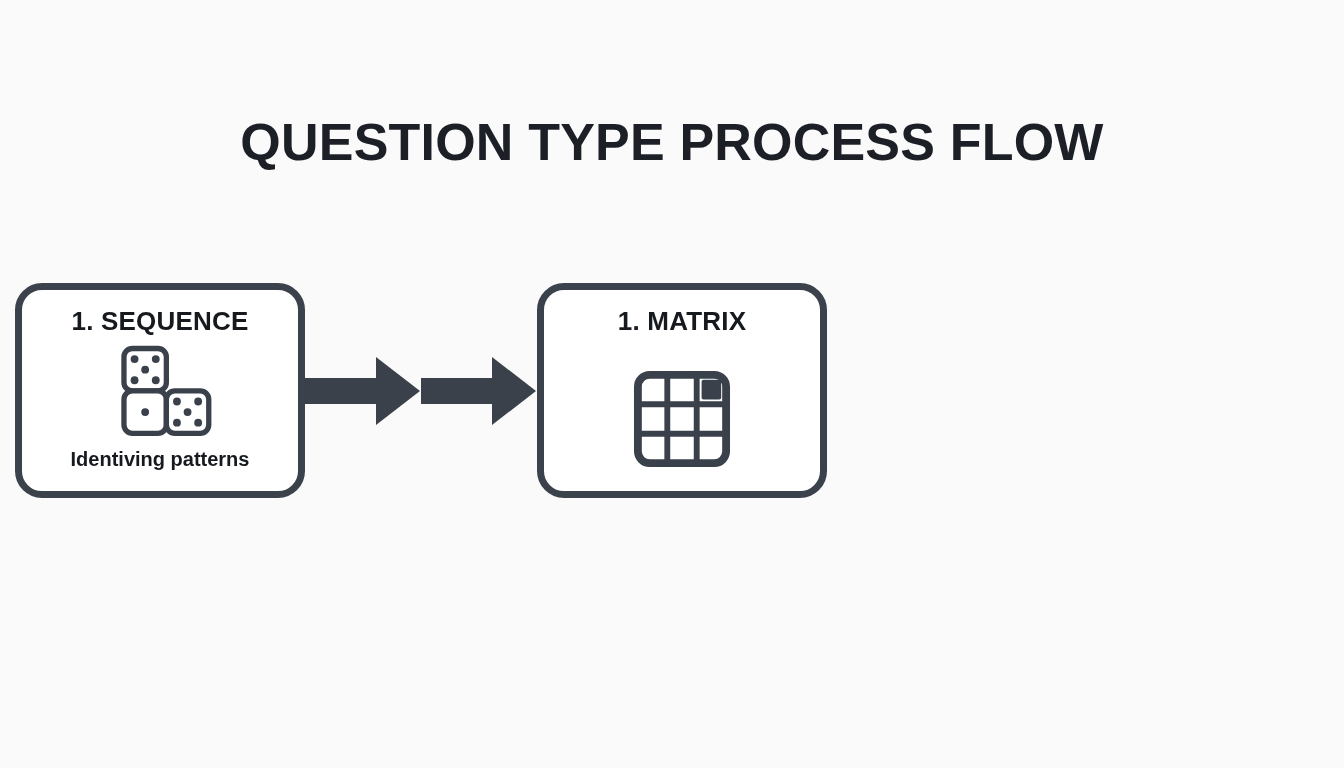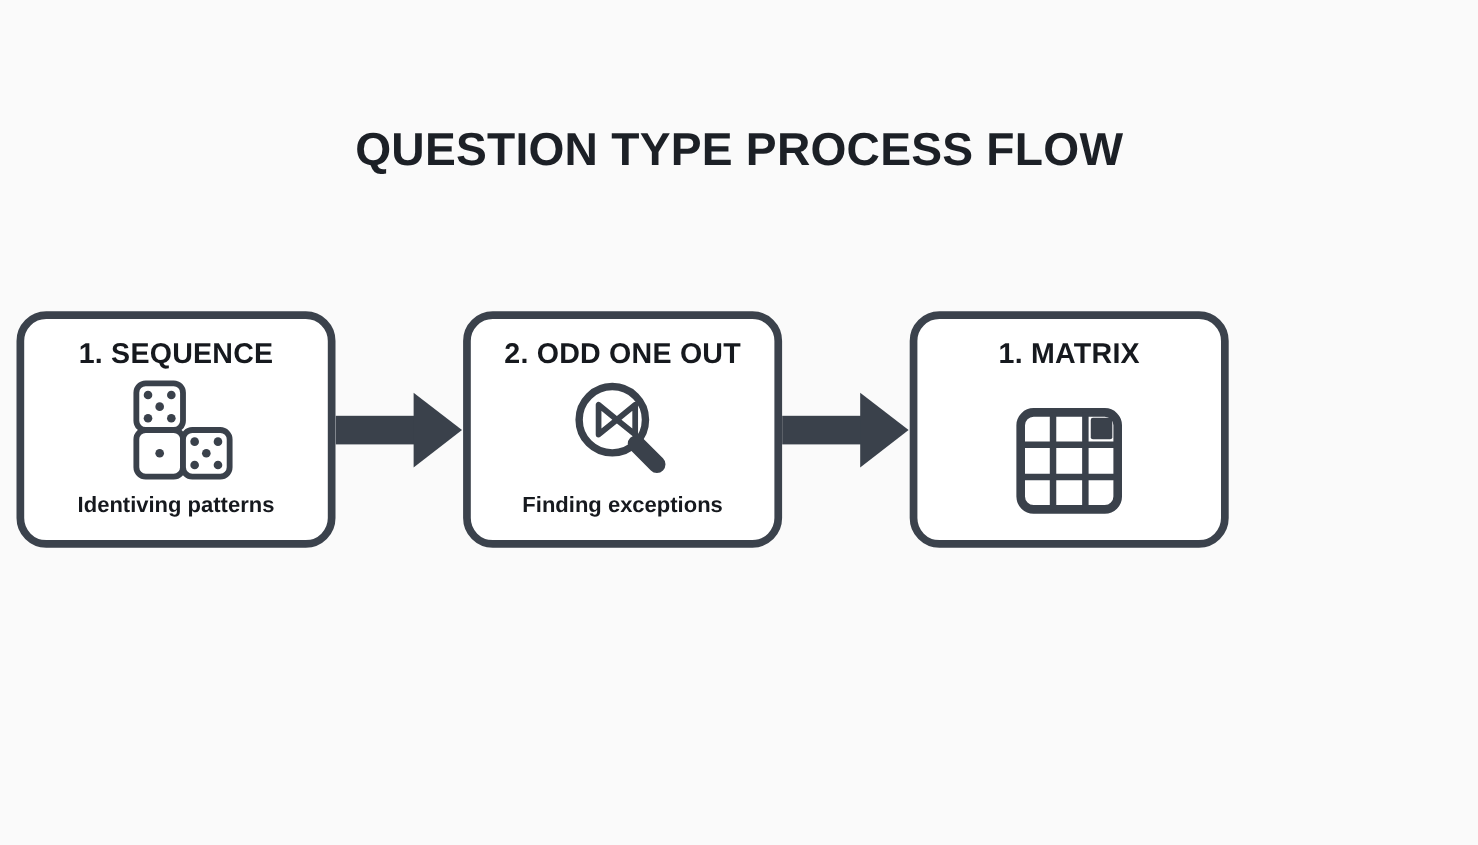--- a/index.html
+++ b/index.html
@@ -1,20 +1,20 @@
 <!DOCTYPE html>
 <html><head>
 <meta charset="utf-8">
 <style>
   * { margin:0; padding:0; box-sizing:border-box; }
   html,body { width:1344px; height:768px; background:#fafafa; font-family:"Liberation Sans", sans-serif; overflow:hidden; }
   .canvas { position:relative; width:1344px; height:768px; background:#fafafa; }
   .title {
     position:absolute; top:112px; left:0; width:100%;
-    text-align:center; font-size:42px; font-weight:700;
+    text-align:center; font-size:52px; font-weight:700;
     letter-spacing:0.2px; color:#1c2026;
   }
   .flow {
     position:absolute; top:283px; left:15px; width:100%;
     display:flex; justify-content:flex-start; align-items:center;
   }
   .step-box {
     width:290px; height:215px;
     background:#ffffff;
     border:7px solid #3b424c;
@@ -69,32 +69,20 @@
         </svg>
       </div>
       <div class="step-caption">Identiving patterns</div>
     </div>
 
     <svg class="flow-arrow" viewBox="0 0 116 70">
       <rect x="0" y="22" width="74" height="26" fill="#3a414b"></rect>
       <polygon points="71,1 71,69 115,35" fill="#3a414b"></polygon>
     </svg>
 
-    <div class="step-box">
-      <div class="step-heading">2. ODD ONE OUT</div>
-      <div class="step-icon">
-        <svg width="104" height="104" viewBox="0 0 100 100">
-          <circle cx="41" cy="39" r="29" fill="none" stroke="#3a414b" stroke-width="6.5"></circle>
-          <line x1="62" y1="60" x2="80" y2="78" stroke="#3a414b" stroke-width="15" stroke-linecap="round"></line>
-          <polygon points="29,26 29,52 45,39" fill="none" stroke="#3a414b" stroke-width="5" stroke-linejoin="round"></polygon>
-          <polygon points="61,26 61,52 45,39" fill="none" stroke="#3a414b" stroke-width="5" stroke-linejoin="round"></polygon>
-        </svg>
-      </div>
-      <div class="step-caption">Finding exceptions</div>
-    </div>
 
     <svg class="flow-arrow" viewBox="0 0 116 70">
       <rect x="0" y="22" width="74" height="26" fill="#3a414b"></rect>
       <polygon points="71,1 71,69 115,35" fill="#3a414b"></polygon>
     </svg>
 
     <div class="step-box">
       <div class="step-heading">1. MATRIX</div>
       <div class="step-icon">
         <svg width="98" height="98" viewBox="0 0 100 100">

